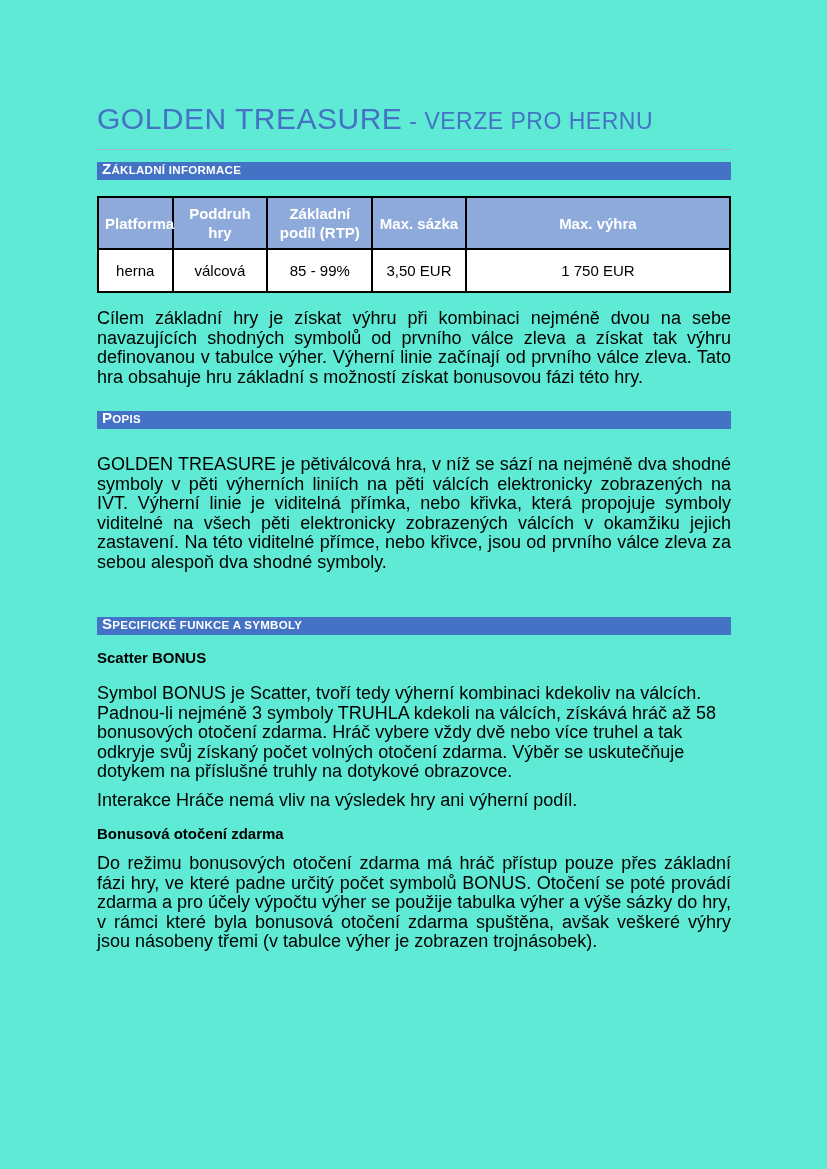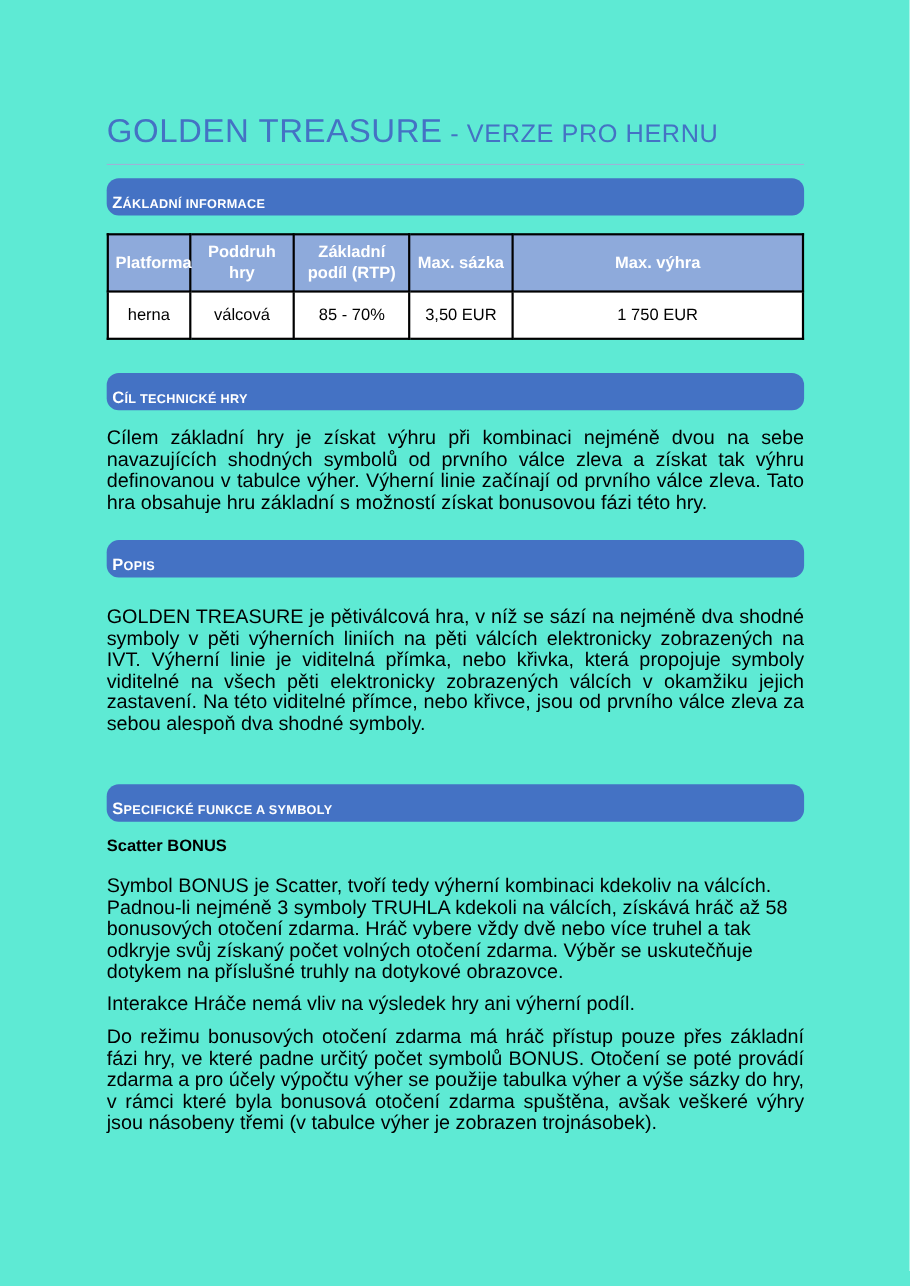--- a/index.html
+++ b/index.html
@@ -27,24 +27,23 @@
   }
   .title-main { font-size: 30px; color: #4472C4; letter-spacing: 0.5px; }
   .title-sub  { font-size: 23px; color: #4472C4; margin-left: 7px; letter-spacing: 0.5px; }
 
   .section-bar {
     background: #4472C4;
     color: #ffffff;
     font-weight: bold;
     font-size: 11.5px;
     line-height: 14px;
-    padding: 16px 5px 3px 5px;
+    padding: 0 5px 3px 5px;
     text-transform: uppercase;
     letter-spacing: 0.3px;
-    border-radius: 11px;
   }
   .section-bar::first-letter { font-size: 15px; }
 
   .bar-basic   { margin-top: 12px; }
   .bar-goal    { margin-top: 30px; }
   .bar-desc    { margin-top: 24px; }
   .bar-specific{ margin-top: 45px; }
 
   table.info-table {
     width: 100%;
@@ -121,39 +120,39 @@
         <th>Poddruh hry</th>
         <th>Základní podíl (RTP)</th>
         <th>Max. sázka</th>
         <th>Max. výhra</th>
       </tr>
     </thead>
     <tbody>
       <tr>
         <td>herna</td>
         <td>válcová</td>
-        <td>85 - 70%</td>
+        <td>85 - 99%</td>
         <td>3,50 EUR</td>
         <td>1 750 EUR</td>
       </tr>
     </tbody>
   </table>
 
-  <div class="section-bar bar-goal">Cíl technické hry</div>
 
   <p class="para justify para-goal">Cílem základní hry je získat výhru při kombinaci nejméně dvou na sebe navazujících shodných symbolů od prvního válce zleva a získat tak výhru definovanou v tabulce výher. Výherní linie začínají od prvního válce zleva. Tato hra obsahuje hru základní s možností získat bonusovou fázi této hry.</p>
 
   <div class="section-bar bar-desc">Popis</div>
 
   <p class="para justify para-desc">GOLDEN TREASURE je pětiválcová hra, v níž se sází na nejméně dva shodné symboly v pěti výherních liniích na pěti válcích elektronicky zobrazených na IVT. Výherní linie je viditelná přímka, nebo křivka, která propojuje symboly viditelné na všech pěti elektronicky zobrazených válcích v okamžiku jejich zastavení. Na této viditelné přímce, nebo křivce, jsou od prvního válce zleva za sebou alespoň dva shodné symboly.</p>
 
   <div class="section-bar bar-specific">Specifické funkce a symboly</div>
 
   <p class="sub-heading head-bonus">Scatter BONUS</p>
 
   <p class="para para-bonus">Symbol BONUS je Scatter, tvoří tedy výherní kombinaci kdekoliv na válcích. Padnou-li nejméně 3 symboly TRUHLA kdekoli na válcích, získává hráč až 58 bonusových otočení zdarma. Hráč vybere vždy dvě nebo více truhel a tak odkryje svůj získaný počet volných otočení zdarma. Výběr se uskutečňuje dotykem na příslušné truhly na dotykové obrazovce.</p>
 
   <p class="para para-interact">Interakce Hráče nemá vliv na výsledek hry ani výherní podíl.</p>
 
+  <p class="sub-heading head-freespins">Bonusová otočení zdarma</p>
 
   <p class="para justify para-freespins">Do režimu bonusových otočení zdarma má hráč přístup pouze přes základní fázi hry, ve které padne určitý počet symbolů BONUS. Otočení se poté provádí zdarma a pro účely výpočtu výher se použije tabulka výher a výše sázky do hry, v rámci které byla bonusová otočení zdarma spuštěna, avšak veškeré výhry jsou násobeny třemi (v tabulce výher je zobrazen trojnásobek).</p>
 
 </div>
 
 </body></html>

